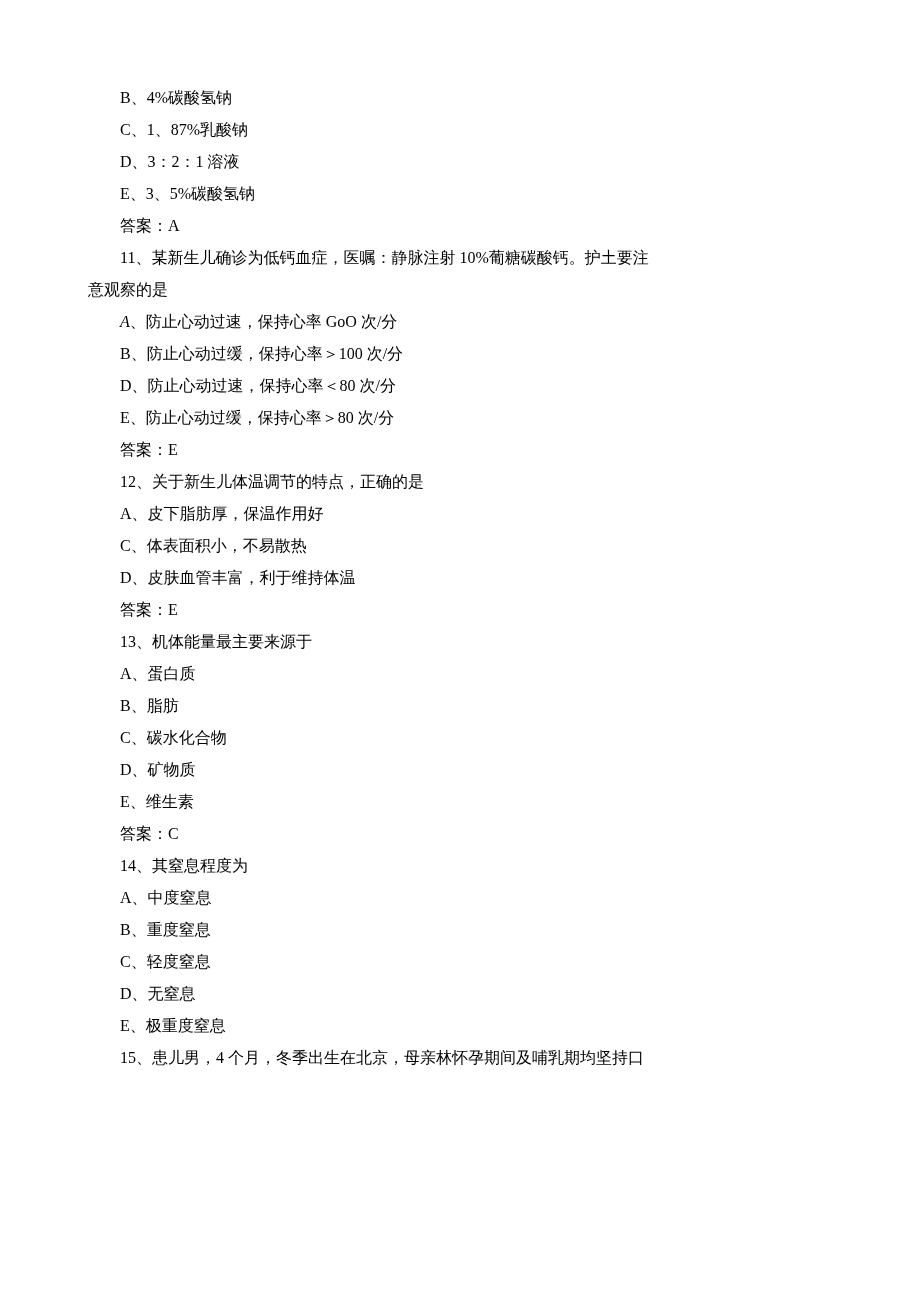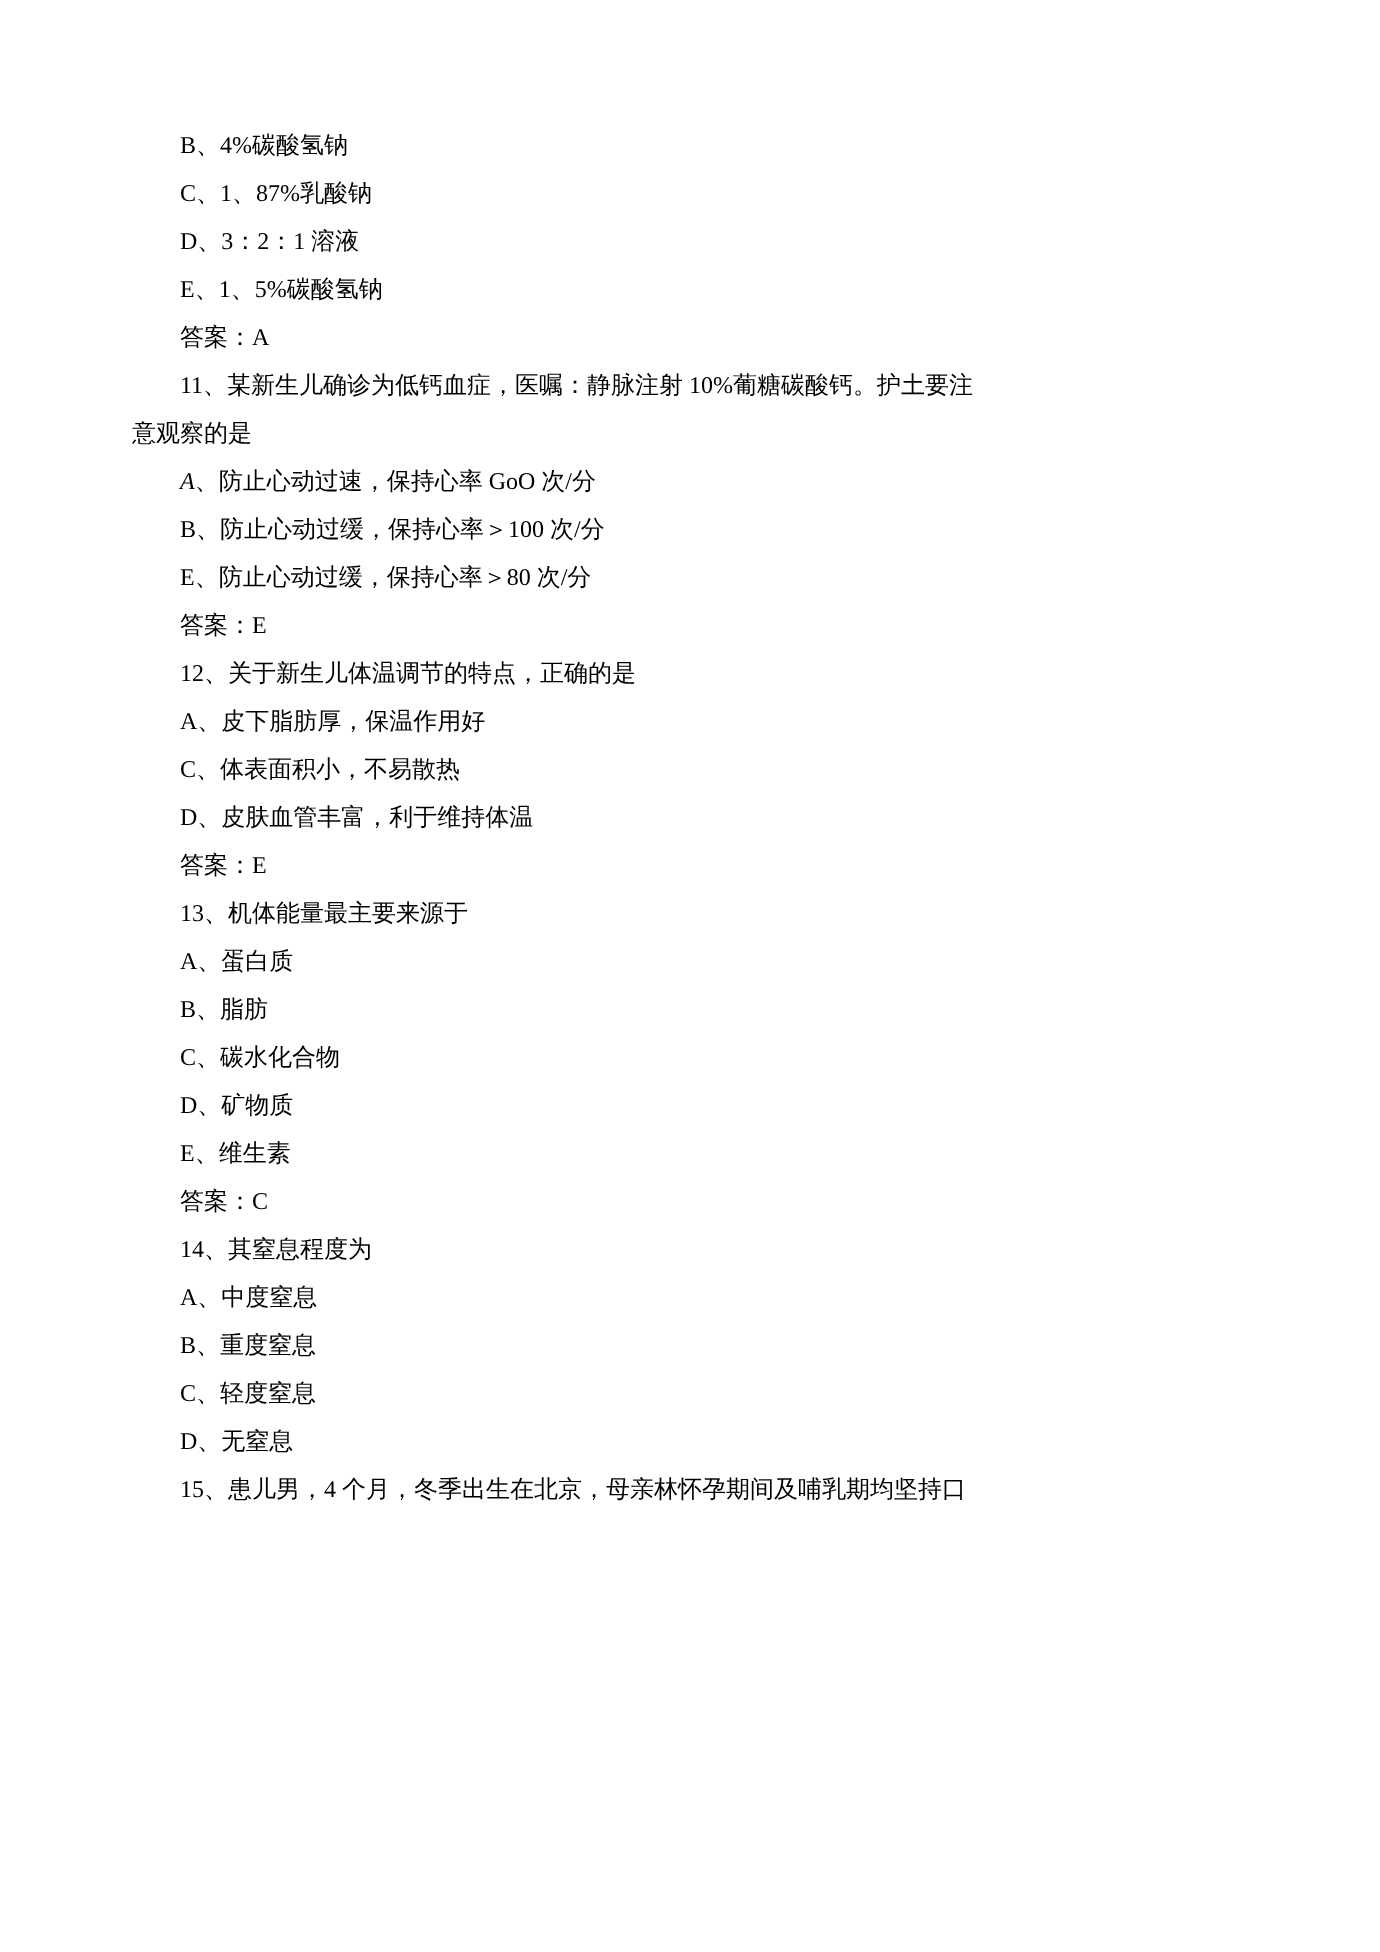--- a/index.html
+++ b/index.html
@@ -30,39 +30,41 @@
     font-style: italic;
   }
 </style>
 </head>
 <body>
 
 <div class="page" id="page-root">
 <p class="line">B、4%碳酸氢钠</p>
     <p class="line">C、1、87%乳酸钠</p>
     <p class="line">D、3：2：1 溶液</p>
-    <p class="line">E、1、5%碳酸氢钠</p>
+    <p class="line">E、3、5%碳酸氢钠</p>
     <p class="line">答案：A</p>
     <p class="line">11、某新生儿确诊为低钙血症，医嘱：静脉注射 10%葡糖碳酸钙。护土要注</p>
     <p class="line flush">意观察的是</p>
     <p class="line"><span class="italic">A</span>、防止心动过速，保持心率 GoO 次/分</p>
     <p class="line">B、防止心动过缓，保持心率＞100 次/分</p>
+    <p class="line">D、防止心动过速，保持心率＜80 次/分</p>
     <p class="line">E、防止心动过缓，保持心率＞80 次/分</p>
     <p class="line">答案：E</p>
     <p class="line">12、关于新生儿体温调节的特点，正确的是</p>
     <p class="line">A、皮下脂肪厚，保温作用好</p>
     <p class="line">C、体表面积小，不易散热</p>
     <p class="line">D、皮肤血管丰富，利于维持体温</p>
     <p class="line">答案：E</p>
     <p class="line">13、机体能量最主要来源于</p>
     <p class="line">A、蛋白质</p>
     <p class="line">B、脂肪</p>
     <p class="line">C、碳水化合物</p>
     <p class="line">D、矿物质</p>
     <p class="line">E、维生素</p>
     <p class="line">答案：C</p>
     <p class="line">14、其窒息程度为</p>
     <p class="line">A、中度窒息</p>
     <p class="line">B、重度窒息</p>
     <p class="line">C、轻度窒息</p>
     <p class="line">D、无窒息</p>
+    <p class="line">E、极重度窒息</p>
     <p class="line">15、患儿男，4 个月，冬季出生在北京，母亲林怀孕期间及哺乳期均坚持口</p>
   </div>
 
 </body></html>

